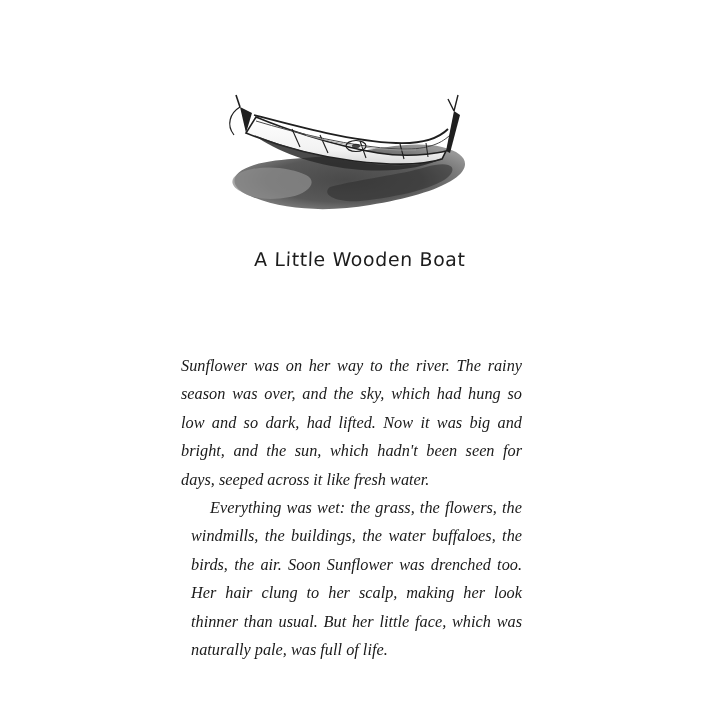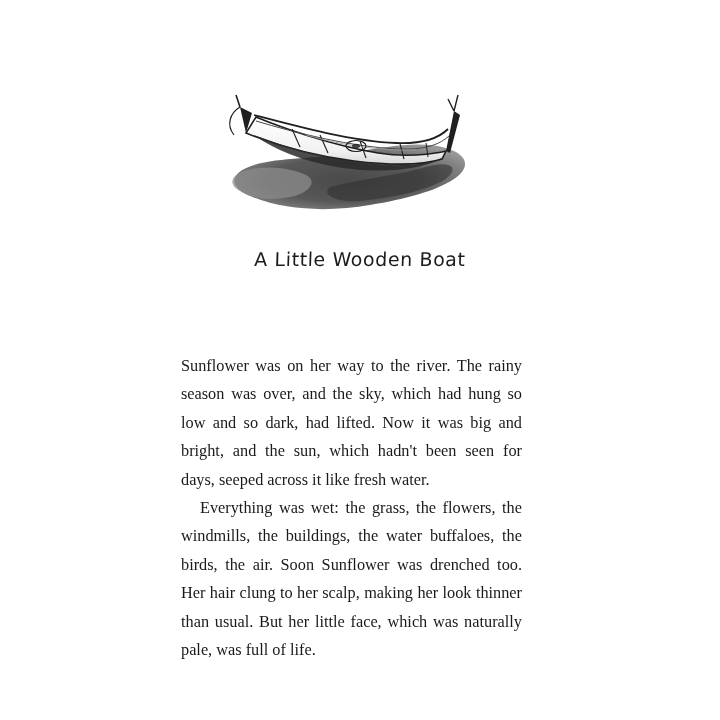--- a/index.html
+++ b/index.html
@@ -57,23 +57,25 @@
     width: 341px;
     font-family: "Liberation Serif", serif;
     font-size: 16.3px;
     line-height: 28.4px;
     color: #1a1a1a;
     text-align: justify;
     text-justify: inter-word;
   }
   .body-text p {
     margin: 0;
+    font-style: italic;
   }
   .body-text p.indent {
     text-indent: 19px;
+    margin-left: 10px;
   }
 </style>
 </head>
 <body>
 
 <div class="page">
 
   <div class="illustration">
     <svg viewBox="0 0 300 175" xmlns="http://www.w3.org/2000/svg">
       <defs>

